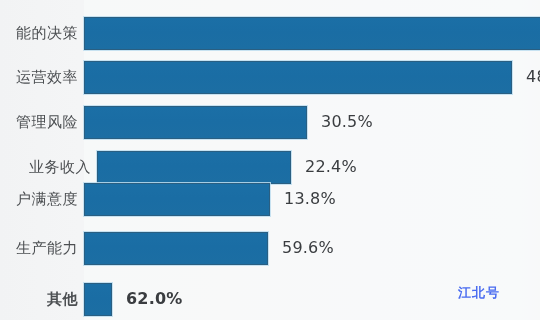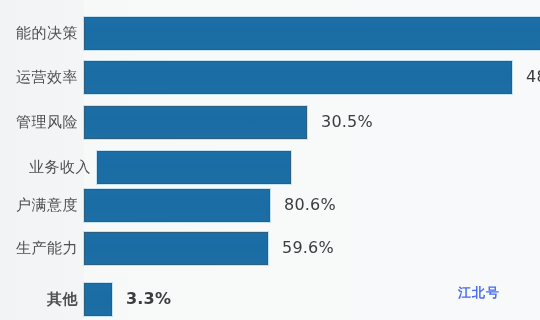--- a/index.html
+++ b/index.html
@@ -124,42 +124,43 @@
     <div class="bar-wrap">
       <div class="bar" style="width:223px;"></div>
       <div class="value-label">30.5%</div>
     </div>
   </div>
 
   <div class="row" style="top:145px;margin-left:13px;">
     <div class="cat-label">业务收入</div>
     <div class="bar-wrap">
       <div class="bar" style="width:194px;"></div>
+      <div class="value-label">22.4%</div>
     </div>
   </div>
 
-  <div class="row" style="top:183px;">
+  <div class="row" style="top:177px;">
     <div class="cat-label">户满意度</div>
     <div class="bar-wrap">
       <div class="bar" style="width:186px;"></div>
-      <div class="value-label">80.6%</div>
+      <div class="value-label">13.8%</div>
     </div>
   </div>
 
   <div class="row" style="top:226px;">
     <div class="cat-label">生产能力</div>
     <div class="bar-wrap">
       <div class="bar" style="width:184px;"></div>
       <div class="value-label">59.6%</div>
     </div>
   </div>
 
   <div class="row" style="top:277px;font-weight:bold;">
     <div class="cat-label">其他</div>
     <div class="bar-wrap">
       <div class="bar" style="width:28px;"></div>
-      <div class="value-label">3.3%</div>
+      <div class="value-label">62.0%</div>
     </div>
   </div>
 
   <div class="watermark">江北号</div>
 
 </div>
 
 </body></html>

